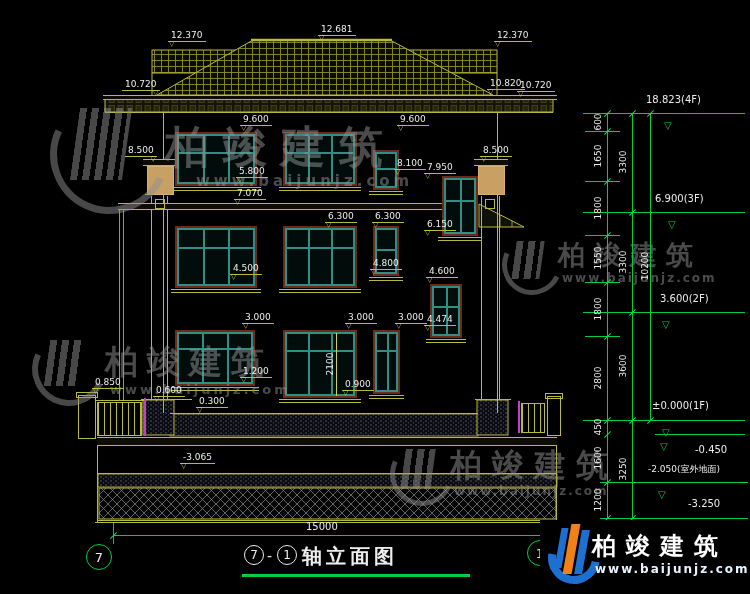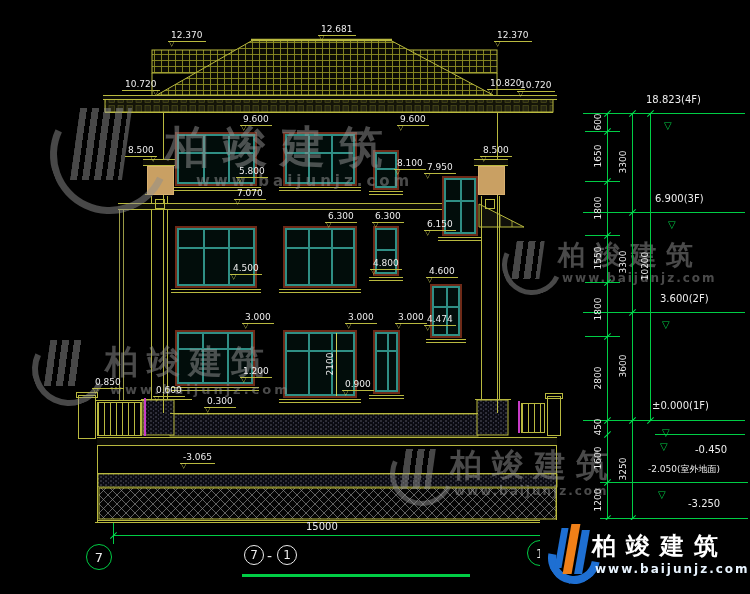--- a/index.html
+++ b/index.html
@@ -243,21 +243,21 @@
   <div class="e" style="left:370px;top:258px">4.800</div>
   <div class="e" style="left:426px;top:266px">4.600</div>
   <div class="e" style="left:242px;top:312px">3.000</div>
   <div class="e" style="left:345px;top:312px">3.000</div>
   <div class="e" style="left:395px;top:312px">3.000</div>
   <div class="e" style="left:424px;top:314px">4.474</div>
   <div class="e" style="left:240px;top:366px">1.200</div>
   <div class="e" style="left:342px;top:379px">0.900</div>
   <div class="e" style="left:92px;top:377px">0.850</div>
   <div class="e" style="left:153px;top:385px">0.600</div>
-  <div class="e" style="left:204px;top:396px">0.300</div>
+  <div class="e" style="left:196px;top:396px">0.300</div>
   <div class="e" style="left:180px;top:452px">-3.065</div>
 
   <div class="gvl" style="left:607px;top:113px;height:405px"></div>
   <div class="gvl" style="left:632px;top:113px;height:405px"></div>
   <div class="gvl" style="left:650px;top:113px;height:307px"></div>
   <div class="ghl" style="left:583px;top:113px;width:162px"></div>
   <div class="ghl" style="left:583px;top:212px;width:162px"></div>
   <div class="ghl" style="left:583px;top:312px;width:162px"></div>
   <div class="ghl" style="left:583px;top:420px;width:162px"></div>
   <div class="ghl" style="left:585px;top:131px;width:35px"></div>
@@ -322,20 +322,21 @@
   <div class="gvl" style="left:546px;top:523px;height:21px"></div>
   <div class="sl" style="left:109px;top:535px"></div>
   <div class="sl" style="left:552px;top:535px"></div>
   <div class="t" style="left:306px;top:521px">15000</div>
   <div class="cir" style="left:86px;top:544px;width:26px;height:26px;border:1.5px solid #00cd45;font-size:13px;line-height:25px">7</div>
   <div class="cir" style="left:527px;top:540px;width:26px;height:26px;border:1.5px solid #00cd45;font-size:13px;line-height:25px">1</div>
 
   <div class="cir" style="left:244px;top:545px;width:20px;height:20px;border:1.5px solid #ededed;font-size:12px;line-height:19px;z-index:7">7</div>
   <div class="t" style="left:267px;top:548px;font-size:14px">-</div>
   <div class="cir" style="left:277px;top:545px;width:20px;height:20px;border:1.5px solid #ededed;font-size:12px;line-height:19px;z-index:7">1</div>
+  <div class="t" style="left:302px;top:543px;font-size:20px;font-weight:bold;letter-spacing:4px">轴立面图</div>
   <div class="abs" style="left:242px;top:574px;width:228px;height:3px;background:#00cd45;z-index:7"></div>
 
   <div class="wm" style="left:40px;top:90px;width:400px;height:115px">
     <div class="wmring" style="left:10px;top:5px;width:105px;height:105px"></div>
     <div class="wmbars" style="left:35px;top:18px;width:52px;height:72px"></div>
     <div class="wmname" style="left:125px;top:28px;font-size:44px;letter-spacing:14px">柏竣建筑</div>
     <div class="wmurl" style="left:156px;top:82px;font-size:15px;letter-spacing:4px">www.baijunjz.com</div>
   </div>
   <div class="wm" style="left:500px;top:233px;width:250px;height:62px">
     <div class="wmring" style="left:2px;top:2px;width:50px;height:50px;border-width:5px"></div>

